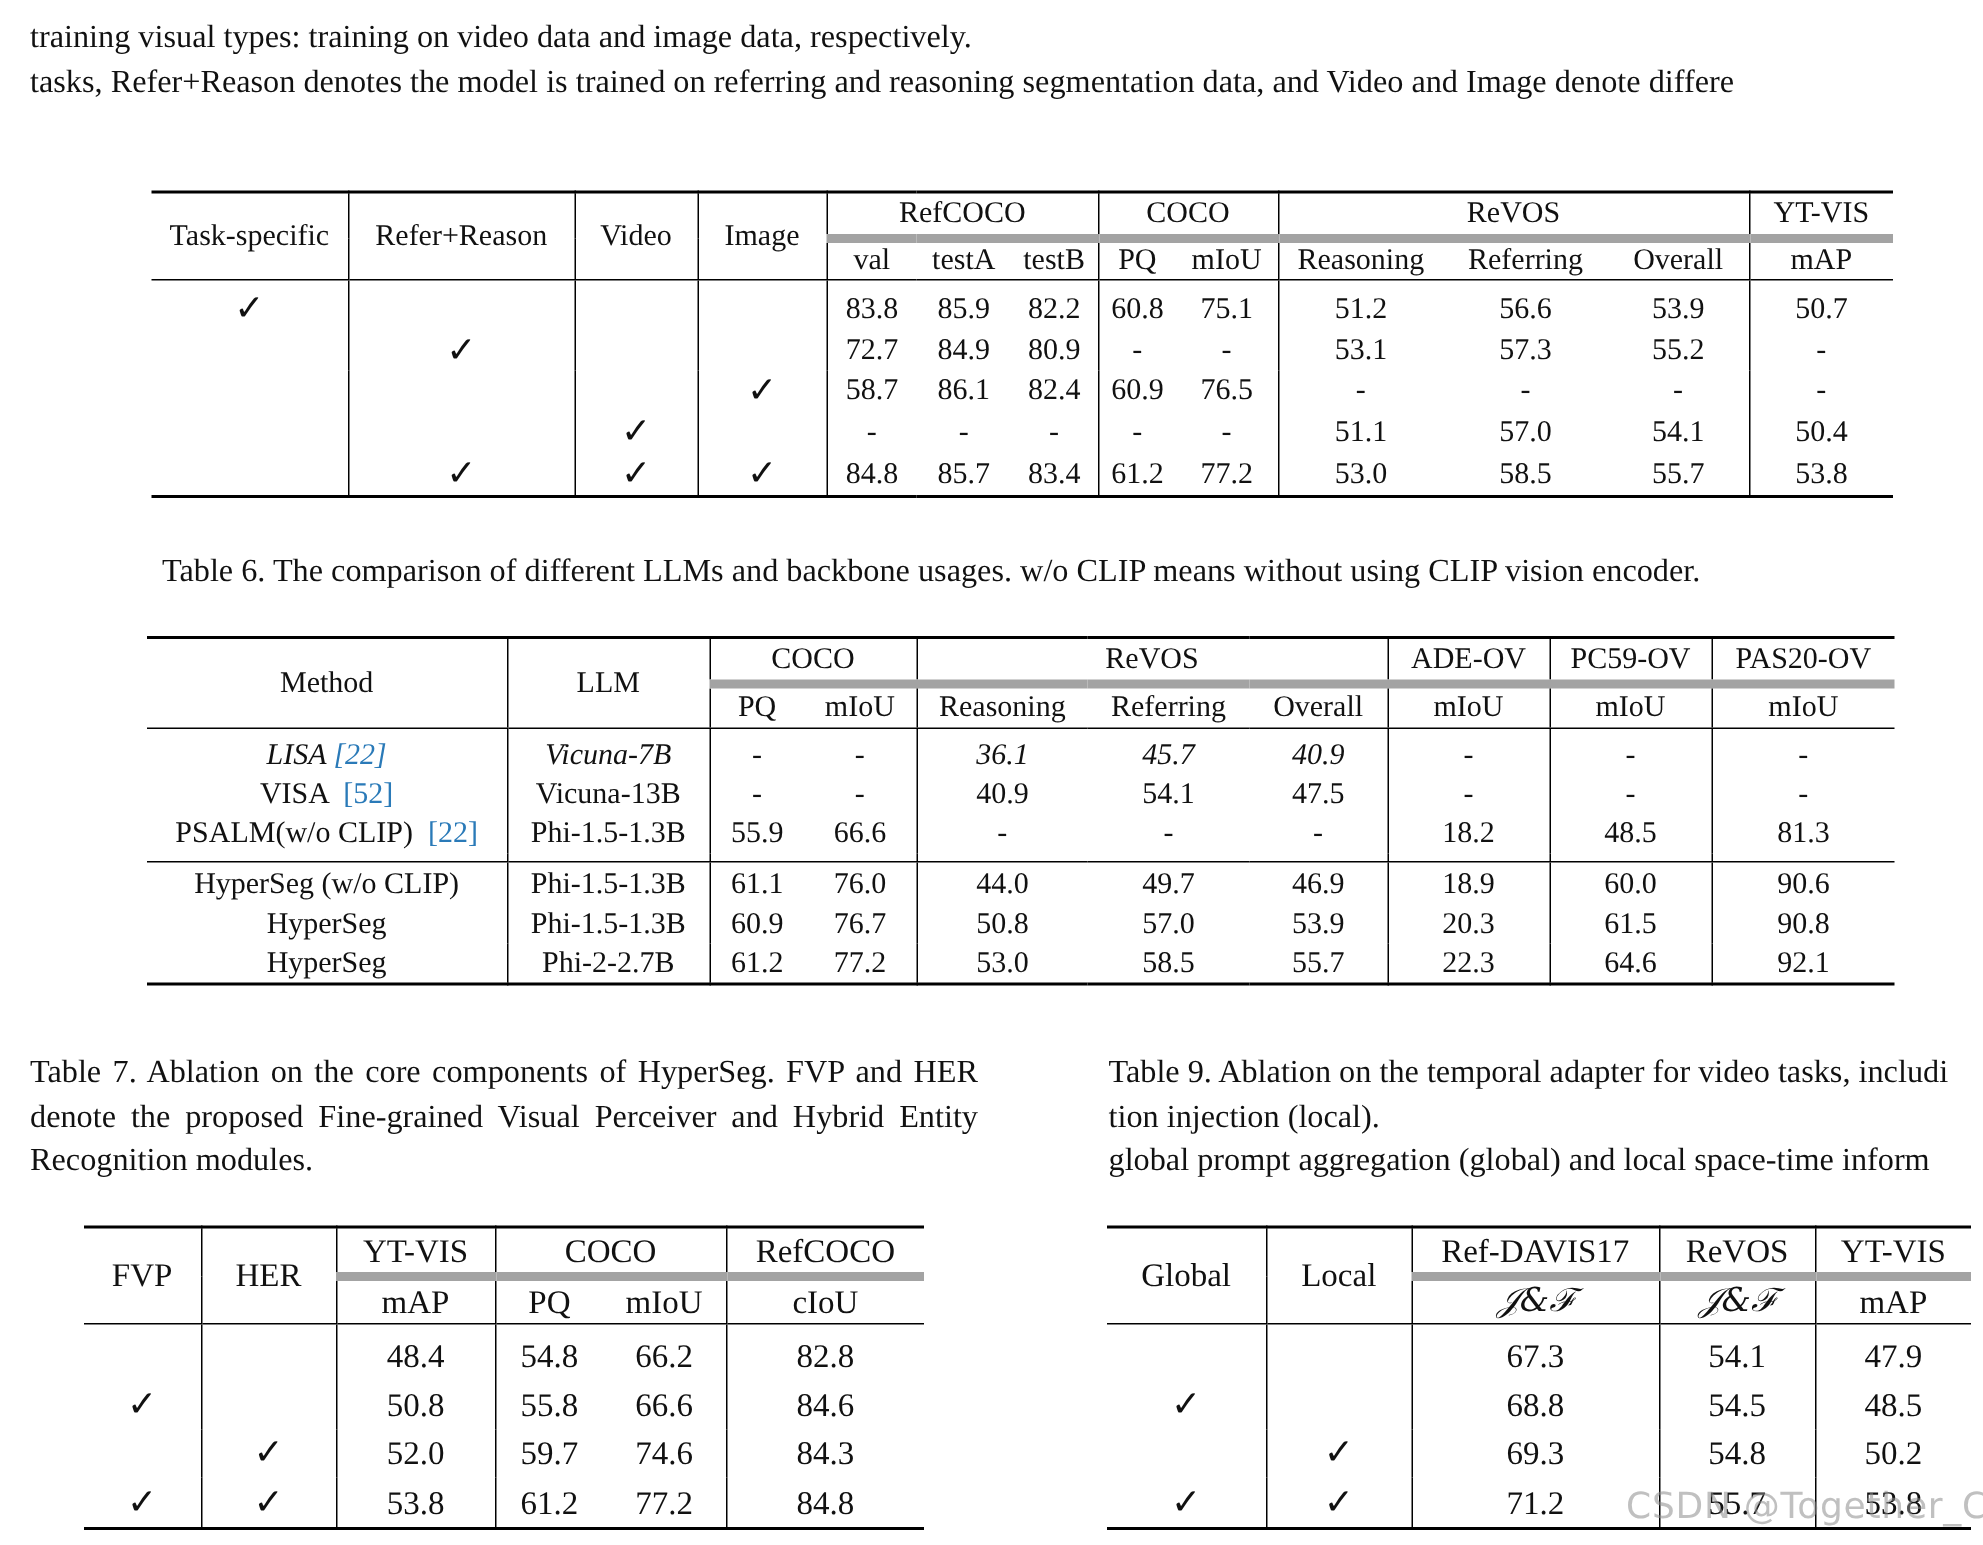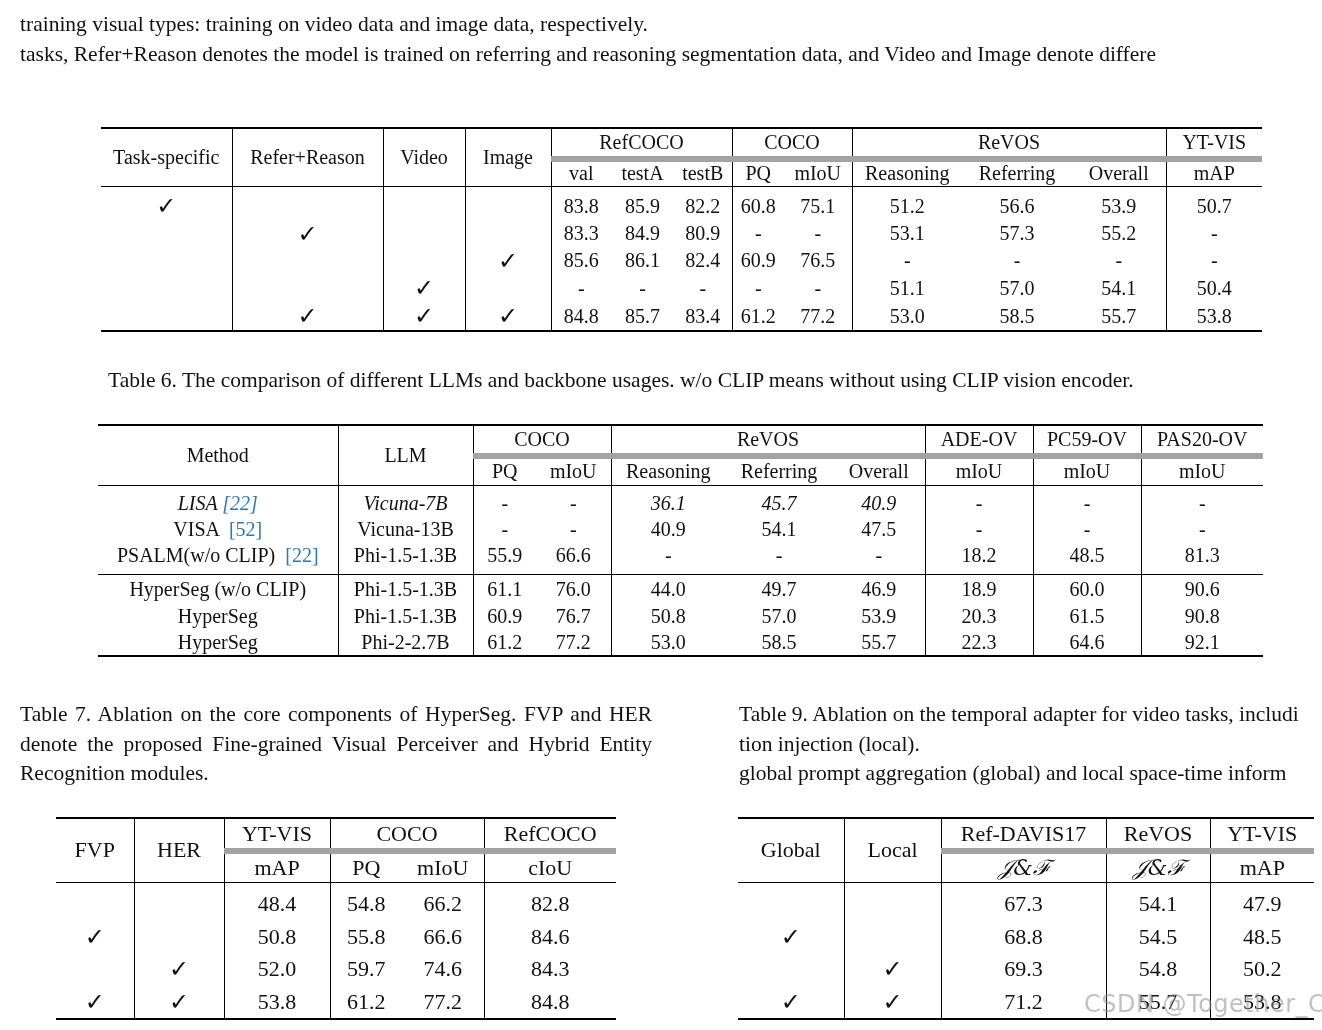--- a/index.html
+++ b/index.html
@@ -95,36 +95,36 @@
     <td class="vr">51.2</td>
     <td>56.6</td>
     <td>53.9</td>
     <td class="vr">50.7</td>
   </tr>
   <tr style="height:27px;">
     <td class="check"></td>
     <td class="vr check">✓</td>
     <td class="vr check"></td>
     <td class="vr check"></td>
-    <td class="vr">83.3</td>
+    <td class="vr">72.7</td>
     <td>84.9</td>
     <td>80.9</td>
     <td class="vr">-</td>
     <td>-</td>
     <td class="vr">53.1</td>
     <td>57.3</td>
     <td>55.2</td>
     <td class="vr">-</td>
   </tr>
   <tr style="height:27px;">
     <td class="check"></td>
     <td class="vr check"></td>
     <td class="vr check"></td>
     <td class="vr check">✓</td>
-    <td class="vr">85.6</td>
+    <td class="vr">58.7</td>
     <td>86.1</td>
     <td>82.4</td>
     <td class="vr">60.9</td>
     <td>76.5</td>
     <td class="vr">-</td>
     <td>-</td>
     <td>-</td>
     <td class="vr">-</td>
   </tr>
   <tr style="height:28px;">

